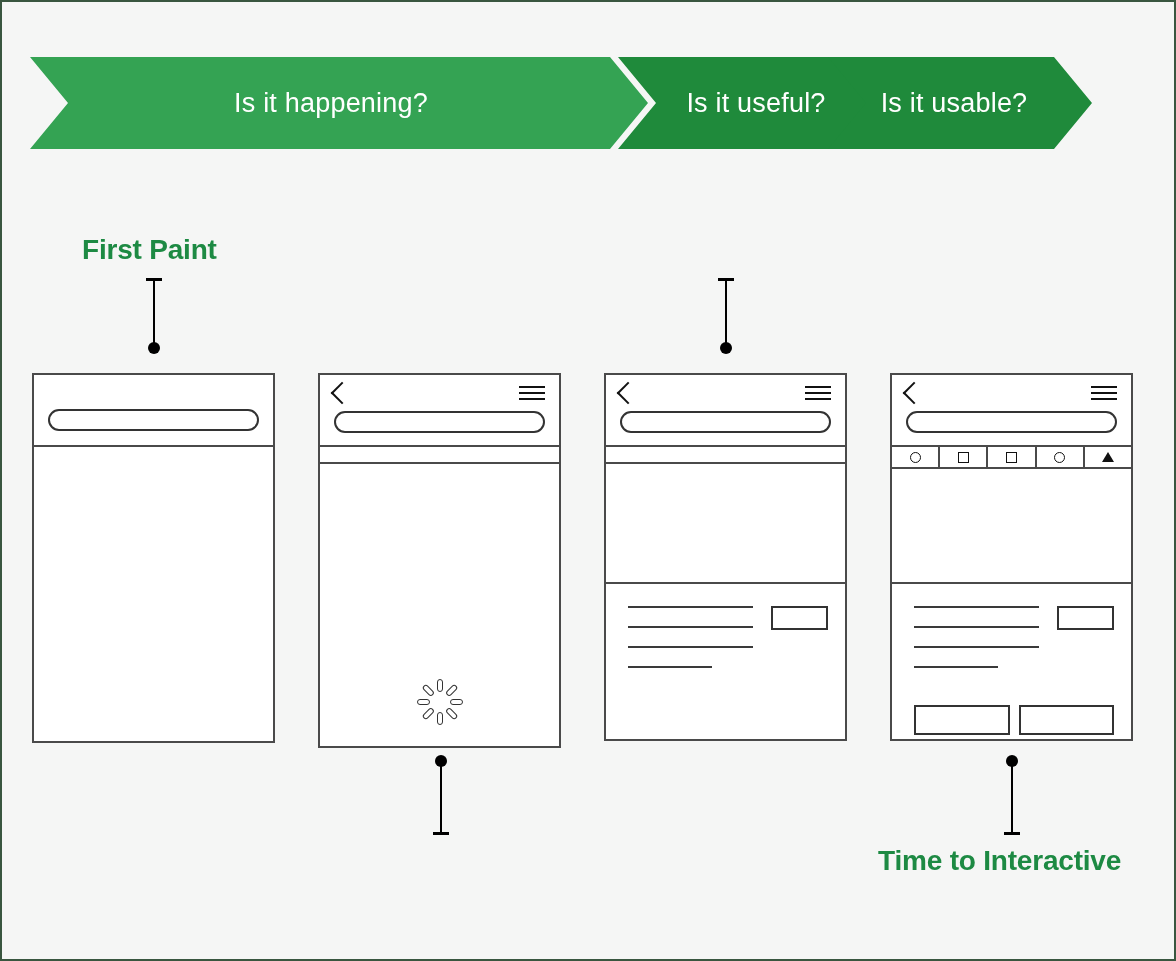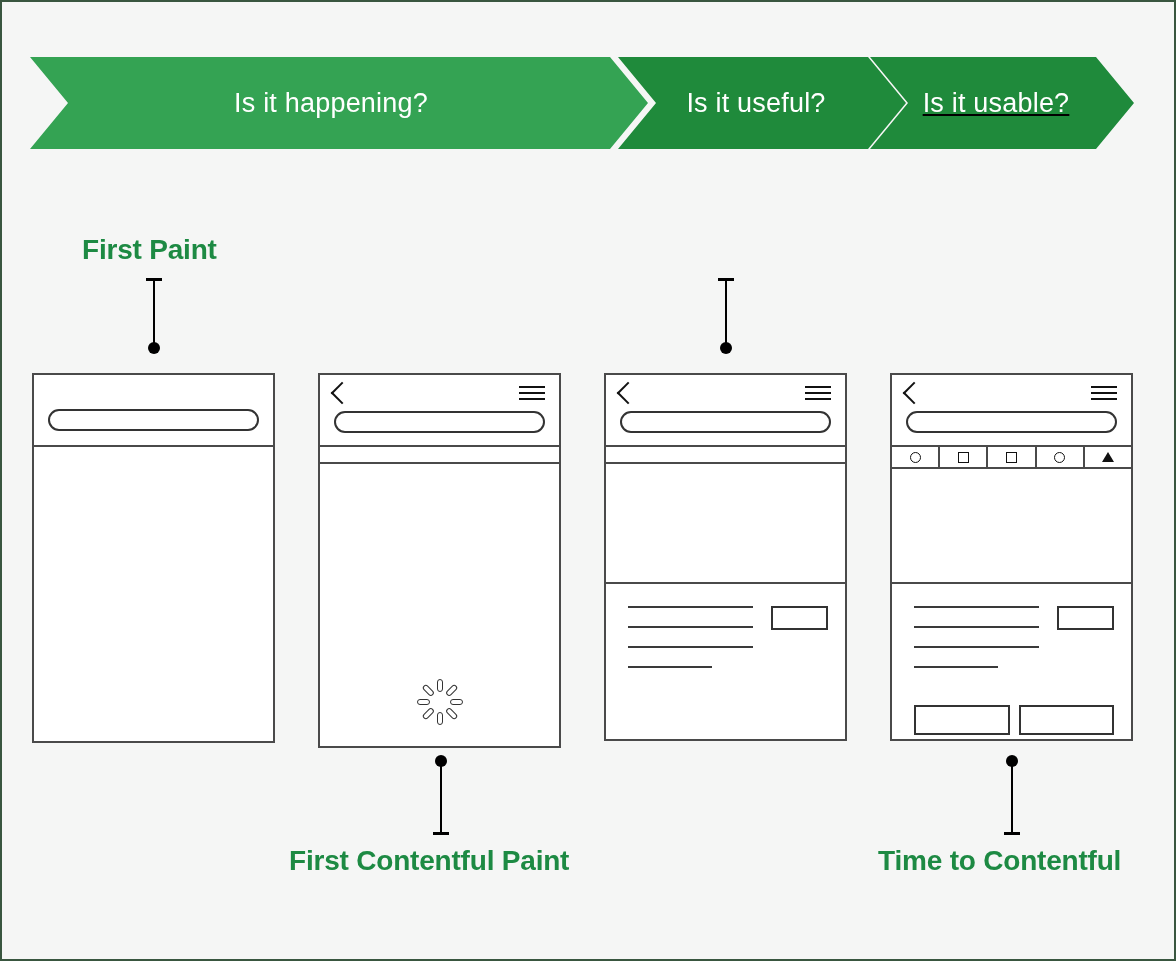--- a/index.html
+++ b/index.html
@@ -55,25 +55,24 @@
   }
   .chev-1 .chev-label { transform: translateX(-8px); }
   .chev-2 {
     left: 588px;
     width: 288px;
     background: #1f8a3b;
     clip-path: polygon(0 0, 250px 0, 288px 50%, 250px 100%, 0 100%, 38px 50%);
   }
   .chev-2 .chev-label { transform: translateX(-6px); }
   .chev-3 {
-    left: 840px;
+    left: 798px;
     width: 264px;
     background: #1f8a3b;
     clip-path: polygon(0 0, 226px 0, 264px 50%, 226px 100%, 0 100%, 38px 50%);
-    text-decoration: underline;
   }
   .chev-3 .chev-label { transform: translateX(-6px); }
 
   
   .metric-label {
     position: absolute;
     color: #1d8a43;
     font-size: 28px;
     font-weight: bold;
     white-space: nowrap;
@@ -286,22 +285,21 @@
     </div>
     <div class="chev chev-1">
       <span class="chev-label">Is it happening?</span>
     </div>
     <div class="chev chev-3">
       <span class="chev-label">Is it usable?</span>
     </div>
   </div>
 
   <div class="metric-label lbl-fp">First Paint</div>
-  <div class="metric-label lbl-fcp">First Contentful Paint</div>
-  <div class="metric-label lbl-tti">Time to Contentful</div>
+  <div class="metric-label lbl-tti">Time to Interactive</div>
 
   <div class="pointer down ptr-fp">
     <div class="cap"></div>
     <div class="stem"></div>
     <div class="dot"></div>
   </div>
   <div class="pointer down ptr-fmp">
     <div class="cap"></div>
     <div class="stem"></div>
     <div class="dot"></div>

